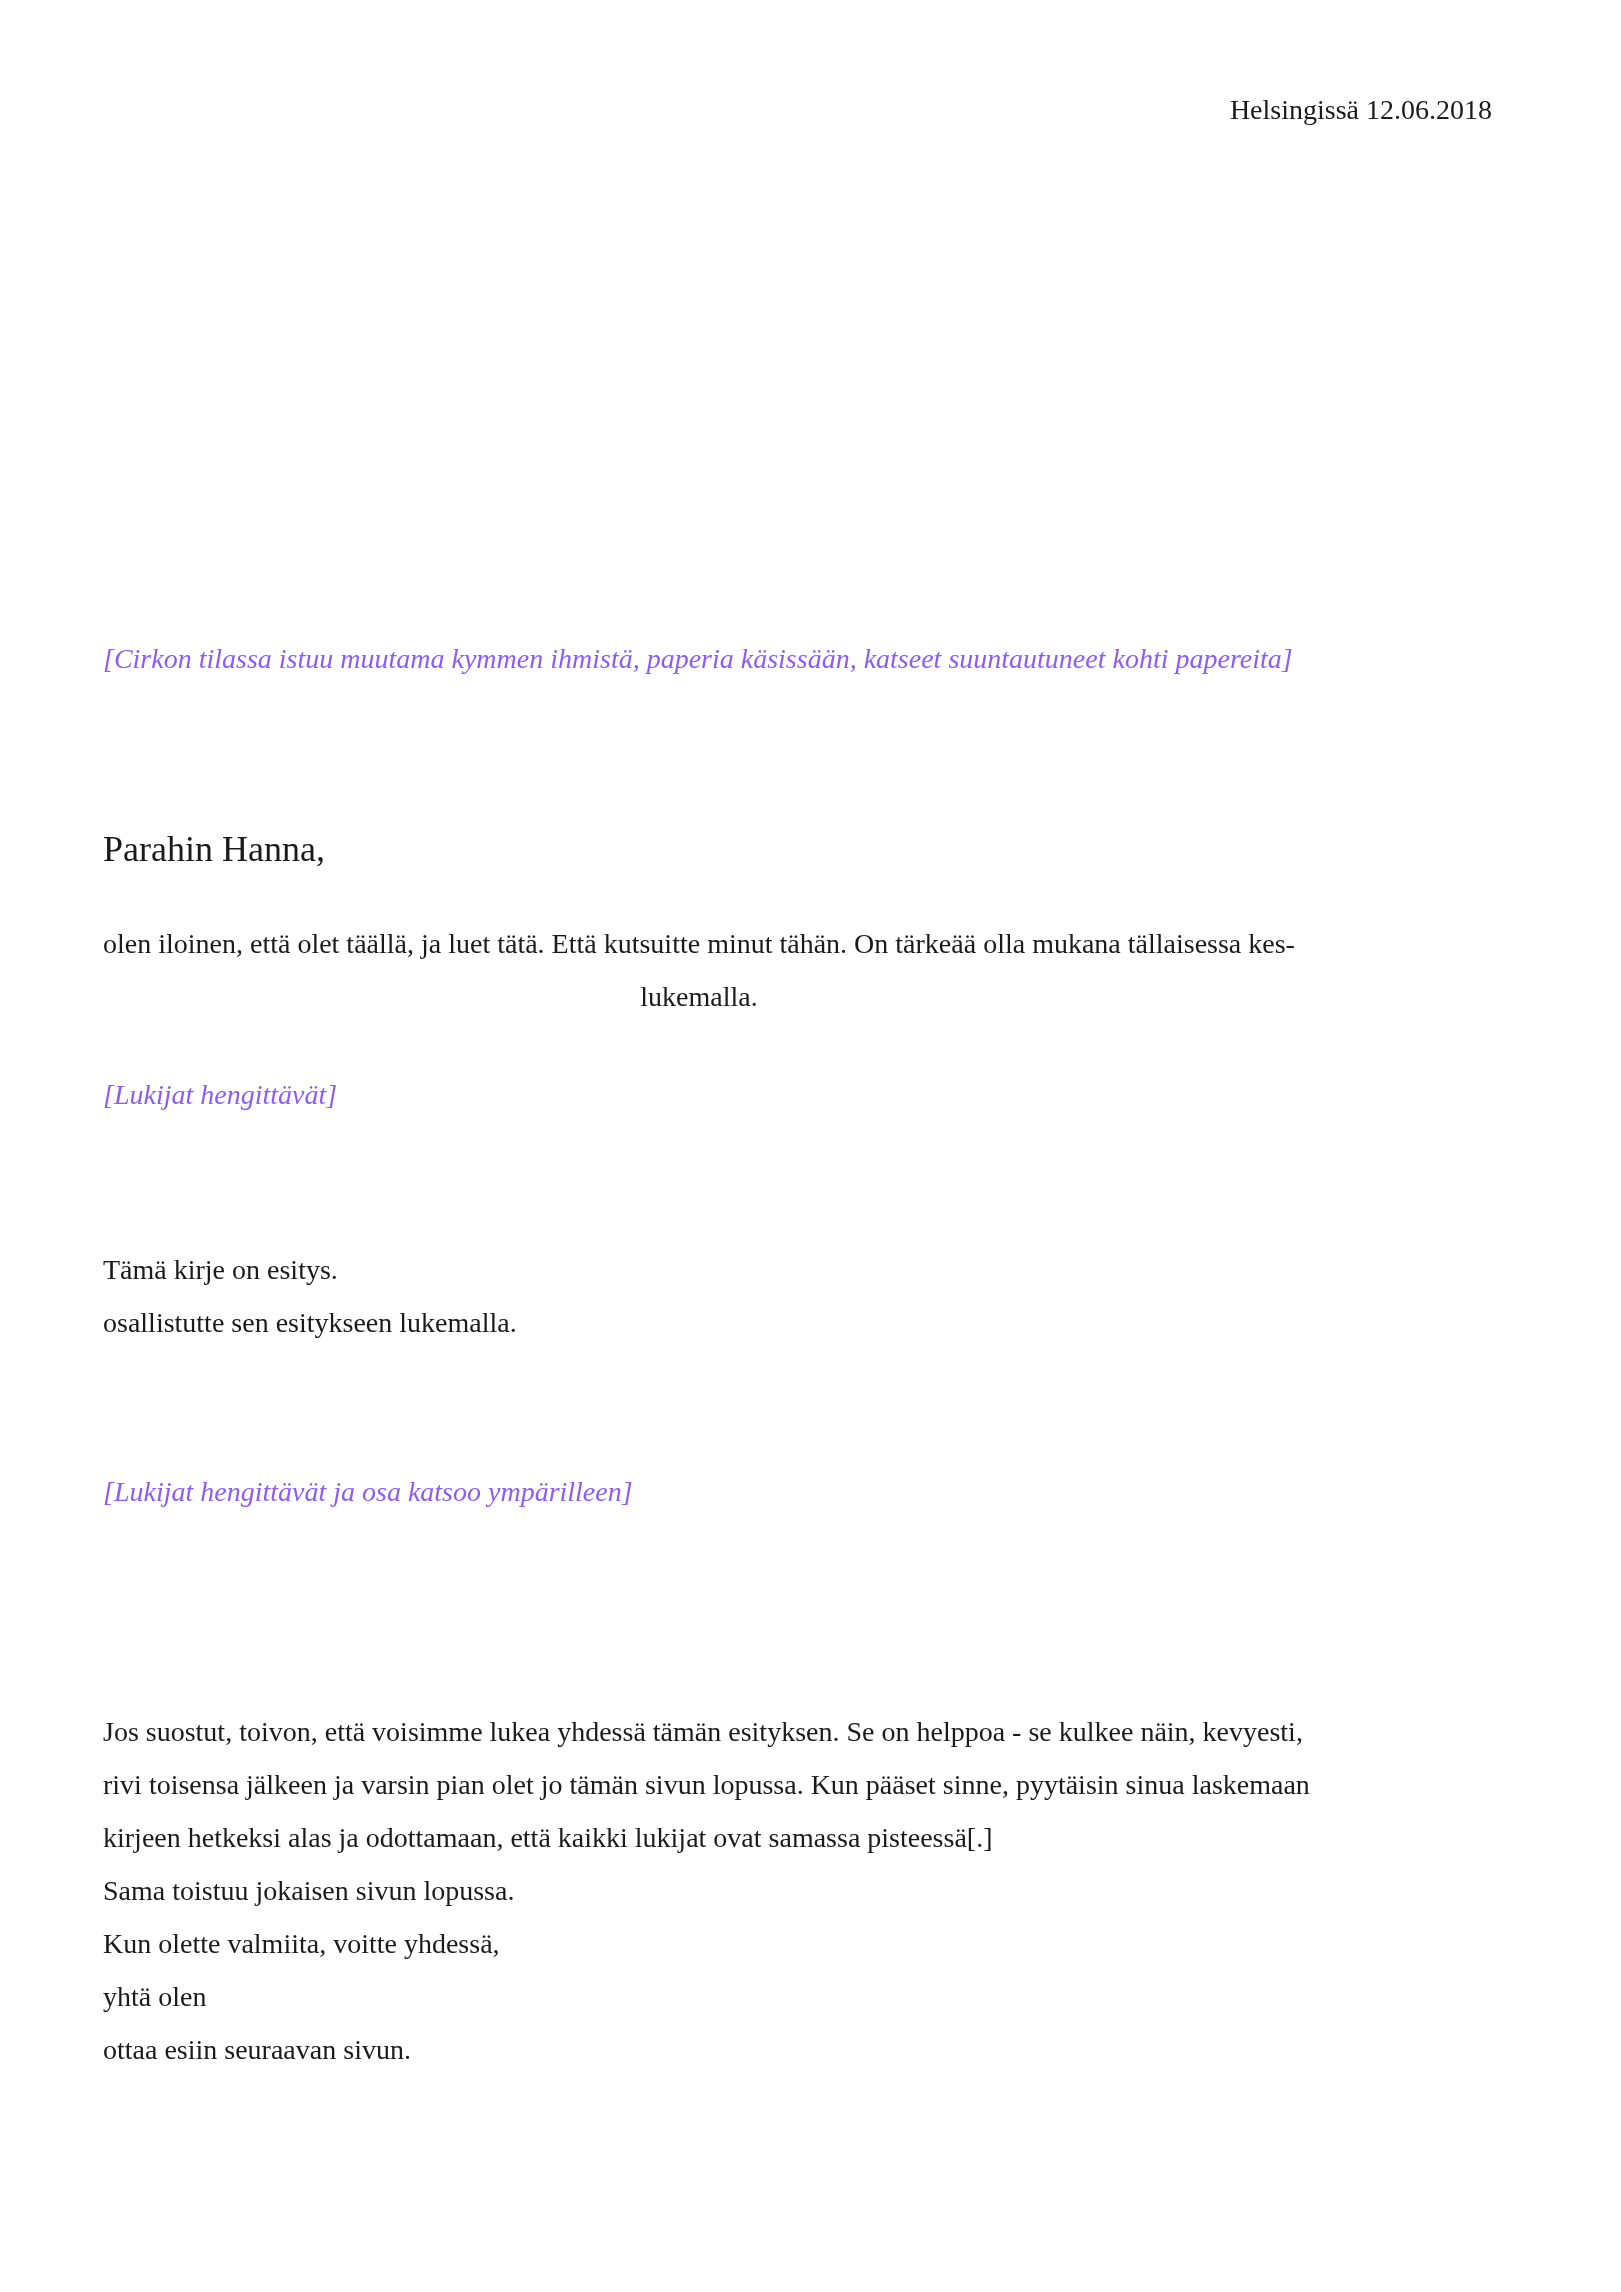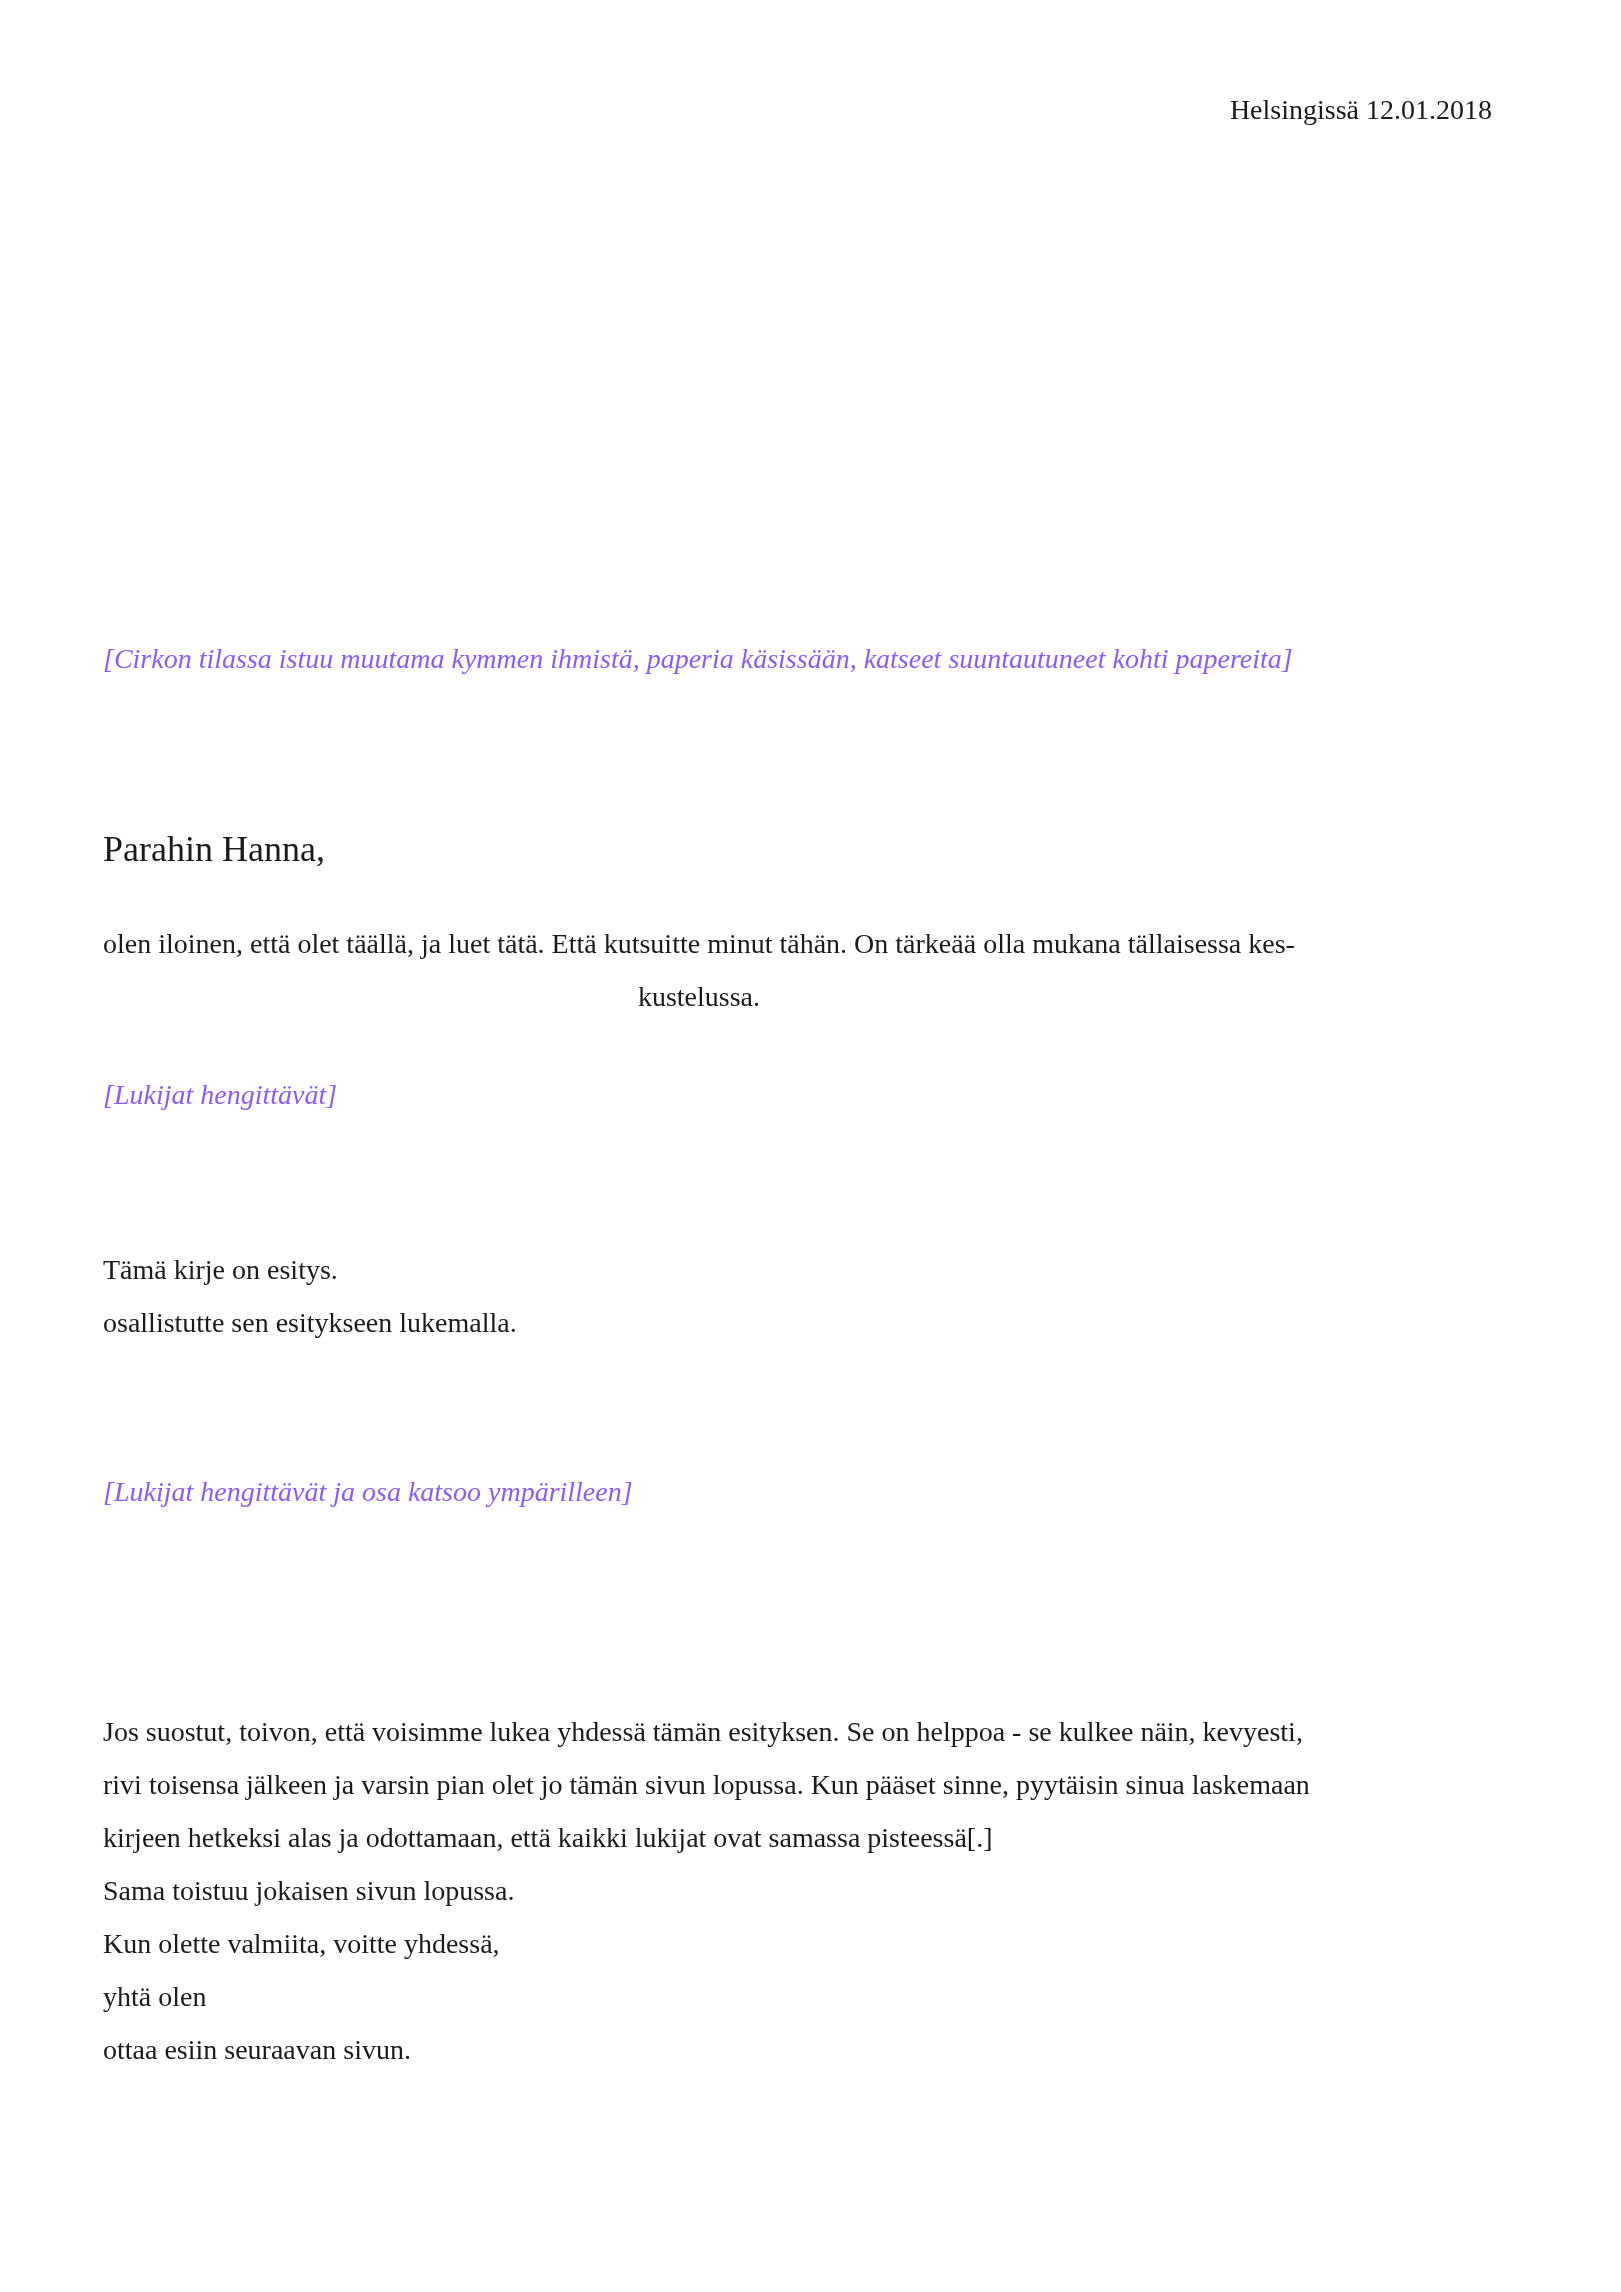--- a/index.html
+++ b/index.html
@@ -56,29 +56,29 @@
   }
   .para-intro        { top: 917px; text-align: center; }
   .para-letter       { top: 1243px; }
   .para-instructions { top: 1705px; }
 </style>
 </head>
 <body>
 
 <div class="page">
 
-  <div class="date line">Helsingissä 12.01.2018</div>
+  <div class="date line">Helsingissä 12.06.2018</div>
 
   <div class="stage dir-opening line">[Cirkon tilassa istuu muutama kymmen ihmistä, paperia käsissään, katseet suuntautuneet kohti papereita]</div>
 
   <div class="salutation line">Parahin Hanna,</div>
 
   <div class="para para-intro body-text">
     <div class="line">olen iloinen, että olet täällä, ja luet tätä. Että kutsuitte minut tähän. On tärkeää olla mukana tällaisessa kes-</div>
-    <div class="line">kustelussa.</div>
+    <div class="line">lukemalla.</div>
   </div>
 
   <div class="stage dir-breathe line">[Lukijat hengittävät]</div>
 
   <div class="para para-letter body-text">
     <div class="line">Tämä kirje on esitys.</div>
     <div class="line">osallistutte sen esitykseen lukemalla.</div>
   </div>
 
   <div class="stage dir-breathe-look line">[Lukijat hengittävät ja osa katsoo ympärilleen]</div>

